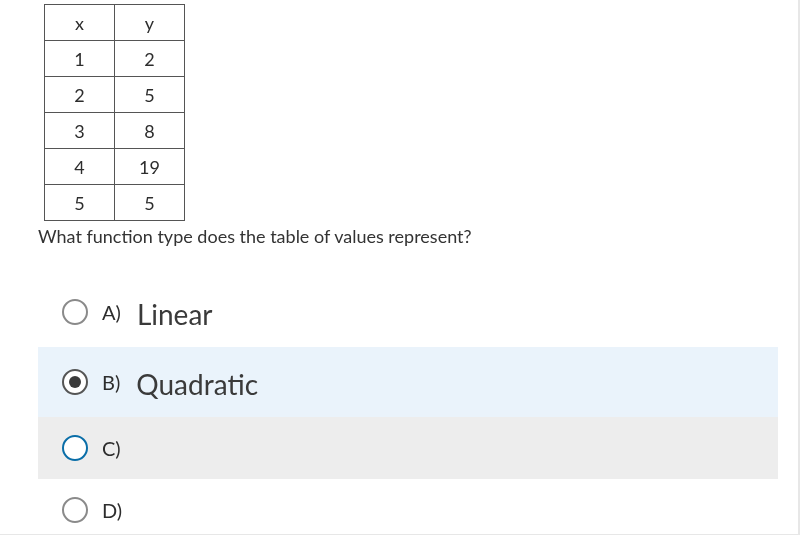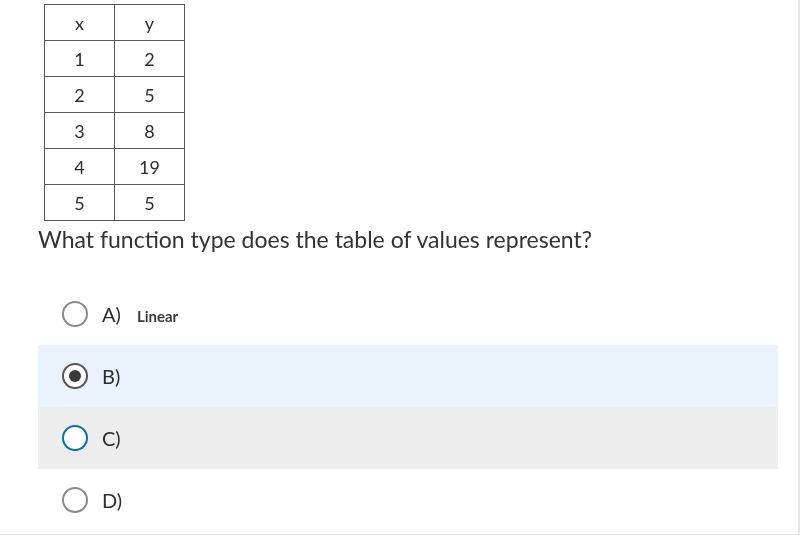--- a/index.html
+++ b/index.html
@@ -28,21 +28,21 @@
     height: 36px;
     text-align: center;
     vertical-align: middle;
     font-size: 18px;
     font-weight: 400;
   }
   table.data th {
     font-weight: 400;
   }
   .question {
-    font-size: 23px;
+    font-size: 18px;
     margin: 2px 0 30px 0;
     color: #333;
   }
   .options {
     display: flex;
     flex-direction: column;
   }
   .option {
     display: flex;
     align-items: center;
@@ -79,25 +79,24 @@
   .radio.hover {
     border-color: #0a6ea8;
     border-width: 2px;
   }
   .opt-letter {
     font-size: 20px;
     margin-right: 2px;
     color: #2d2d2d;
   }
   .opt-text {
-    font-size: 15px;
+    font-size: 28px;
     color: #3a3a3a;
     position: relative;
     top: 2px;
-    font-weight: bold;
   }
 </style>
 </head>
 <body>
 
 <div class="content">
 
   <table class="data">
     <tbody>
         <tr>
@@ -133,20 +132,21 @@
 
     <div class="option">
       <span class="radio"></span>
       <span class="opt-letter">A)</span>
       <span class="opt-text">Linear</span>
     </div>
 
     <div class="option selected">
       <span class="radio selected"></span>
       <span class="opt-letter">B)</span>
+      <span class="opt-text">Quadratic</span>
     </div>
 
     <div class="option hover">
       <span class="radio hover"></span>
       <span class="opt-letter">C)</span>
     </div>
 
     <div class="option">
       <span class="radio"></span>
       <span class="opt-letter">D)</span>

